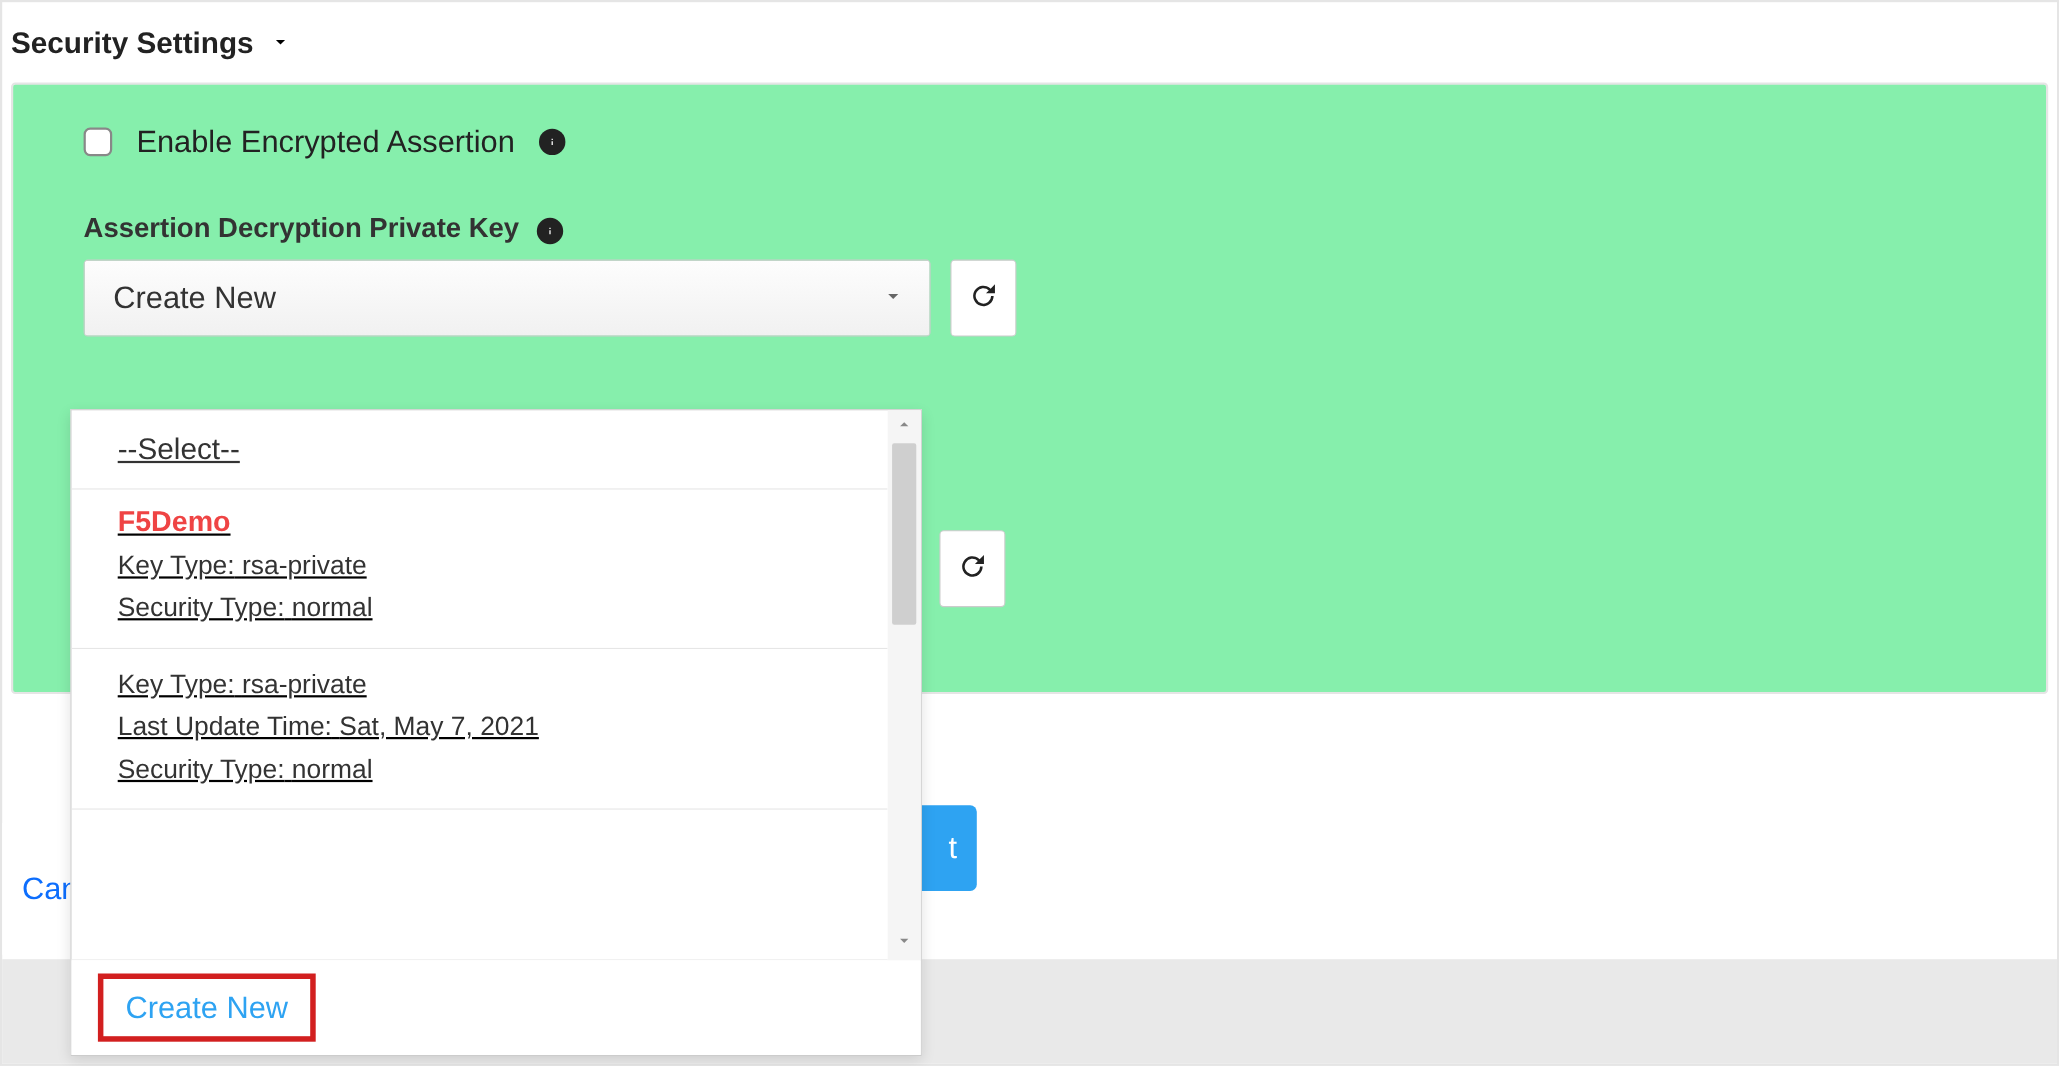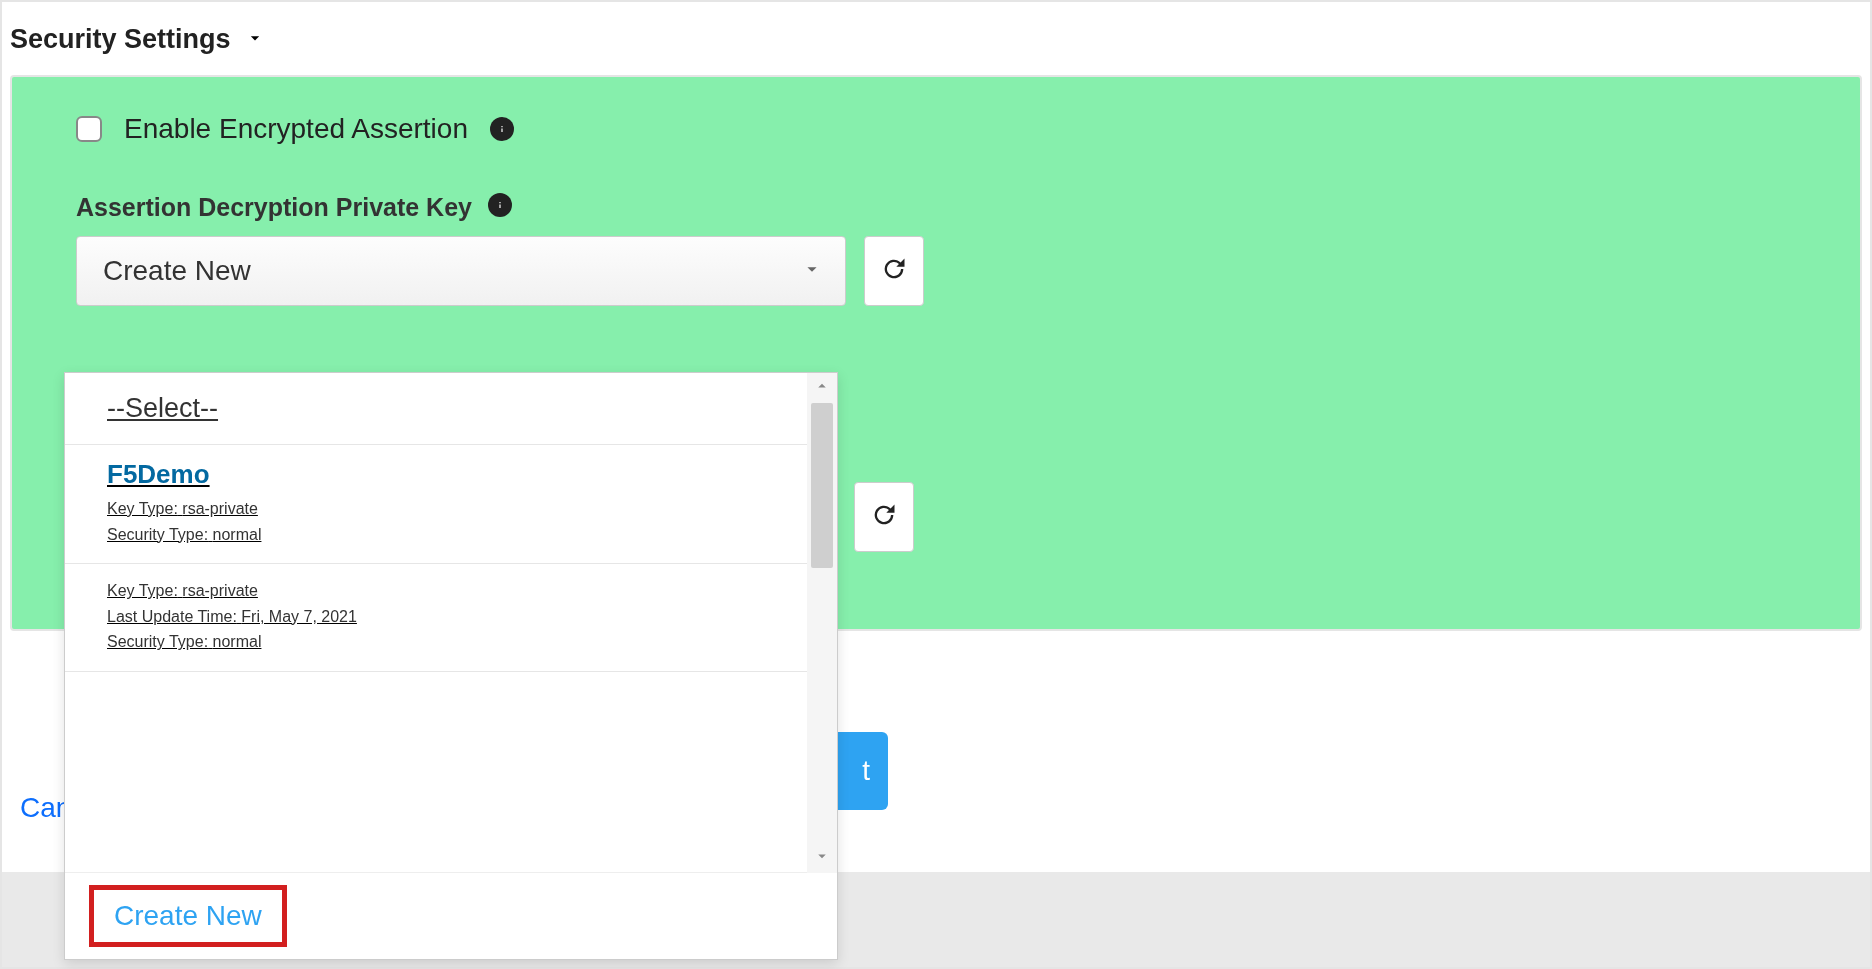--- a/index.html
+++ b/index.html
@@ -49,21 +49,21 @@
     width: 26px; height: 26px; border: 2px solid #888; border-radius: 6px;
     display: inline-block; background: #fff;
   }
   .field-label { font-size: 28px; color: #222; }
   .info-icon {
     width: 24px; height: 24px; border-radius: 50%; background: #222;
     display: inline-flex; align-items: center; justify-content: center;
   }
   .info-icon svg { width: 14px; height: 14px; fill: #fff; }
 
-  .sub-label-row { display: flex; align-items: flex-start; gap: 16px; margin-bottom: 14px; }
+  .sub-label-row { display: flex; align-items: flex-end; gap: 16px; margin-bottom: 14px; }
   .sub-label { font-size: 25px; font-weight: 600; color: #333; }
 
   .select-row { display: flex; align-items: center; gap: 18px; position: relative; }
   .select-box {
     width: 770px; height: 70px;
     border: 1px solid #ccc; border-radius: 4px;
     background: linear-gradient(#fdfdfd, #f1f1f1);
     display: flex; align-items: center; justify-content: space-between;
     padding: 0 22px 0 26px;
     font-size: 28px; color: #333;
@@ -137,22 +137,22 @@
     padding: 4px 0;
   }
   .dd-scroll-thumb {
     position: absolute; right: 4px; top: 30px; width: 22px; height: 165px;
     background: #cfcfcf; border-radius: 2px;
   }
   .dd-scroll svg { width: 18px; height: 18px; fill: #888; }
   .dd-body { padding: 0; height: 500px; overflow: hidden; margin-right: 30px; border-bottom: 1px solid #eee;}
   .dd-item { padding: 14px 26px 16px 42px; border-bottom: 1px solid #e6e6e6; text-decoration: underline; }
   .dd-item.first { padding: 20px 26px 20px 42px; font-size: 27px; color: #333; }
-  .dd-item-title { font-weight: 700; font-size: 26px; color: #0369a1; margin-bottom: 6px; }
-  .dd-item-line { font-size: 16px; color: #333; line-height: 1.6; }
+  .dd-item-title { font-weight: 700; font-size: 26px; color: #ef4444; margin-bottom: 6px; }
+  .dd-item-line { font-size: 24px; color: #333; line-height: 1.6; }
 
   .dd-footer {
     padding: 12px 0 12px 24px;
     background: #fff;
   }
   .create-new-pill {
     display: inline-block;
     border: 5px solid #d21f1f;
     padding: 10px 20px;
     font-size: 28px;
@@ -251,21 +251,21 @@
           </div>
         </div>
 
         <div class="dd-item">
           <div class="dd-item-line">
             <span>Key Type:</span>
             <span>rsa-private</span>
           </div>
           <div class="dd-item-line">
             <span>Last Update Time:</span>
-            <span>Fri, May 7, 2021</span>
+            <span>Sat, May 7, 2021</span>
           </div>
           <div class="dd-item-line">
             <span>Security Type:</span>
             <span>normal</span>
           </div>
         </div>
 
       </div>
 
       <div class="dd-scroll">

